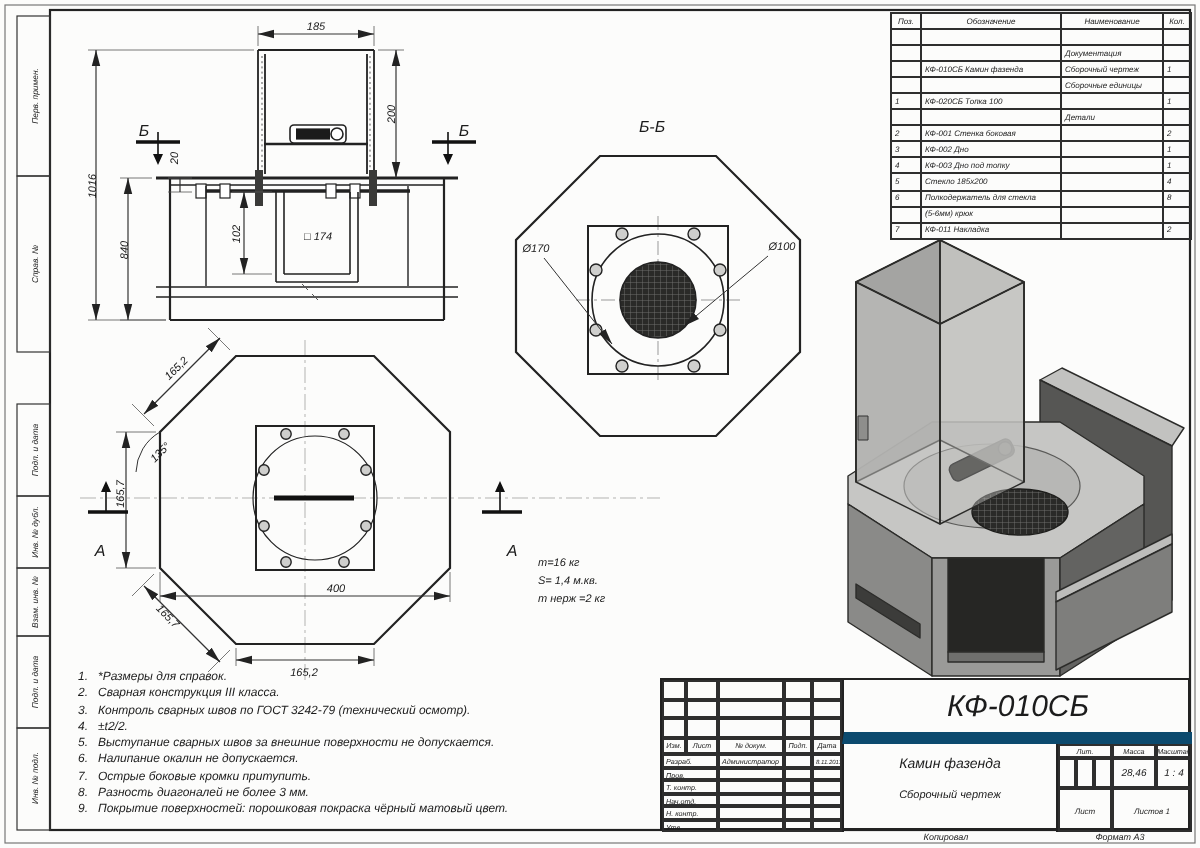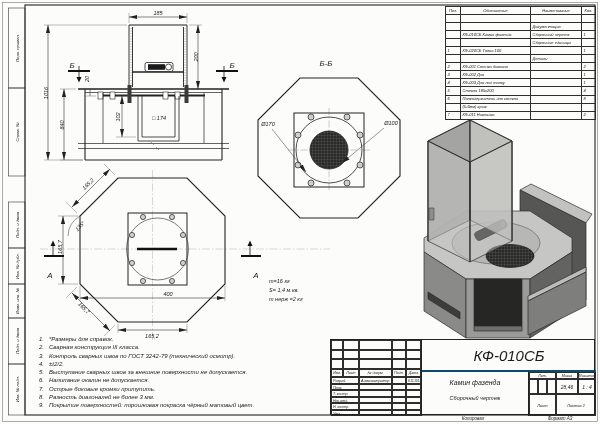--- a/index.html
+++ b/index.html
@@ -20,21 +20,21 @@
 
   
   .notes{position:absolute;left:30px;top:335px;width:305px;font-size:6px;line-height:8.3px;}
   .note-row{display:flex;}
   .note-num{width:14px;text-align:right;padding-right:5px;flex:none;}
 
   
   .tb{position:absolute;left:330px;top:339px;width:265px;height:76px;border:1.1px solid #222;
       box-sizing:border-box;font-size:3.6px;}
   .tb .abs{position:absolute;box-sizing:border-box;}
-  .tb-doc{left:90px;top:0;width:175px;height:32px;border-left:1px solid #222;border-bottom:2px solid #0c4a6e;
+  .tb-doc{left:90px;top:0;width:175px;height:32px;border-left:1px solid #222;border-bottom:6px solid #0c4a6e;
           display:flex;align-items:center;justify-content:center;font-size:15px;text-align:right;}
   .tb-name{left:90px;top:32px;width:108px;height:44px;border-left:1px solid #222;border-right:1px solid #222;text-align:center;}
   .tb-name .nm{margin-top:7px;font-size:7px;}
   .tb-name .tp{margin-top:9px;font-size:5.5px;}
   .tb-right{left:198px;top:32px;width:67px;height:44px;}
   .tb-cell{position:absolute;box-sizing:border-box;border:0.6px solid #2e2e2e;display:flex;
            align-items:center;justify-content:center;overflow:hidden;white-space:nowrap;}
   .tb-left{left:0;top:0;width:90px;height:76px;}
   .tb-res{position:absolute;left:0;top:0;width:90px;height:29px;display:grid;
           grid-template-columns:12px 16px 33px 14px 15px;grid-auto-rows:9.55px;}

